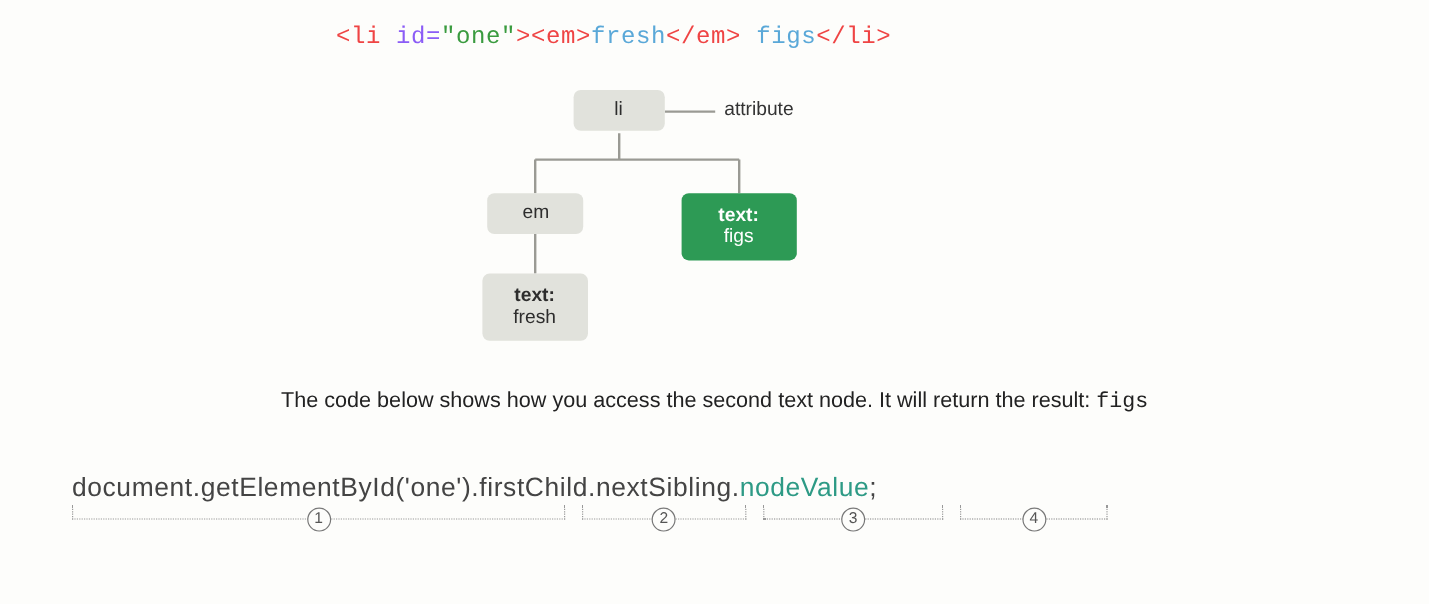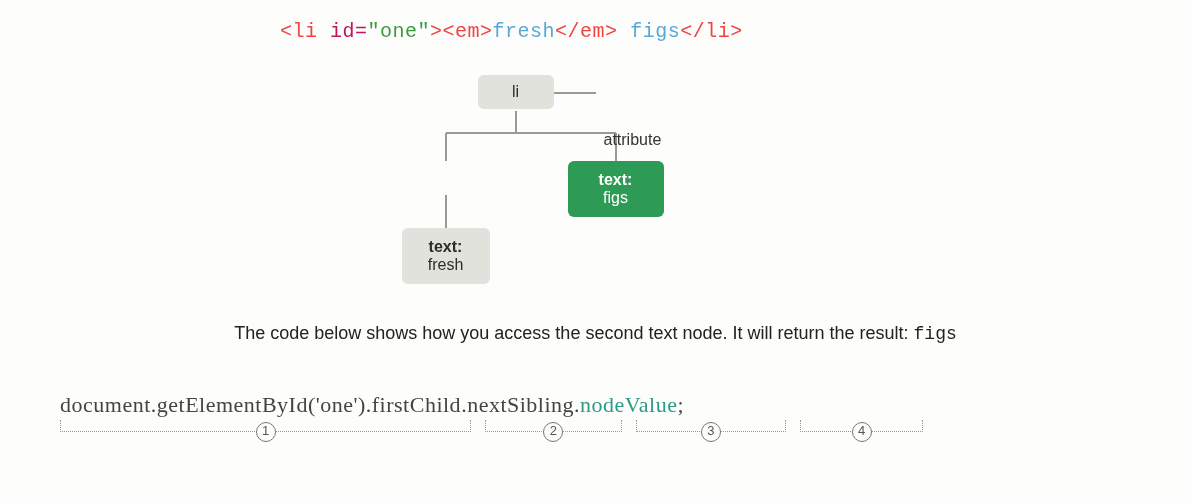--- a/index.html
+++ b/index.html
@@ -12,21 +12,21 @@
   }
   .code-line {
     font-family: "Courier New", monospace;
     font-size: 20px;
     text-align: left;
     margin-left: 220px;
     margin-bottom: 30px;
     letter-spacing: 0.5px;
   }
   .tag   { color: #ef4444; }
-  .attr  { color: #be185d; }
+  .attr  { color: #8b5cf6; }
   .val   { color: #3a9b3f; }
   .txt   { color: #5aa8d8; }
 
   .diagram {
     position: relative;
     margin: 0 auto 30px auto;
     width: 520px;
     height: 220px;
   }
   .node {
@@ -62,21 +62,21 @@
     color:#222;
     text-align:center;
   }
   .explain .mono { font-family:"Courier New",monospace; }
 
   .jsline-wrap {
     position: relative;
     margin: 0 0 10px 0;
   }
   .jsline {
-    font-family: Liberation Serif, serif;
+    font-family: Liberation Sans, sans-serif;
     font-size: 22px;
     letter-spacing: 0.5px;
     color: #555;
     white-space: pre;
     margin-top: 48px;
   }
   .jsline .dark { color:#444; }
   .jsline .teal { color:#2d9a85; }
 
   .bracket-row {
@@ -127,22 +127,25 @@
     <line x1="110" y1="60" x2="110" y2="88" stroke="#9a9a94" stroke-width="2"></line>
 
     <line x1="280" y1="60" x2="280" y2="88" stroke="#9a9a94" stroke-width="2"></line>
 
     <line x1="110" y1="122" x2="110" y2="155" stroke="#9a9a94" stroke-width="2"></line>
   </svg>
 
   <div class="node" style="left:142px; top:2px; width:76px;">
     <span>li</span>
   </div>
-  <div class="attrlabel" style="left:268px; top:10px;margin-top:48px;">attribute</div>
+  <div class="attrlabel" style="left:268px; top:10px;">attribute</div>
 
+  <div class="node" style="left:70px; top:88px; width:80px;">
+    <span>em</span>
+  </div>
 
   <div class="node green" style="left:232px; top:88px; width:96px; padding:10px 12px;">
     <strong>text:</strong>
     <span class="sub">figs</span>
   </div>
 
   <div class="node" style="left:66px; top:155px; width:88px; padding:10px 12px; font-weight:bold;">
     <span>text:</span>
     <span class="sub" style="font-weight:normal">fresh</span>
   </div>

